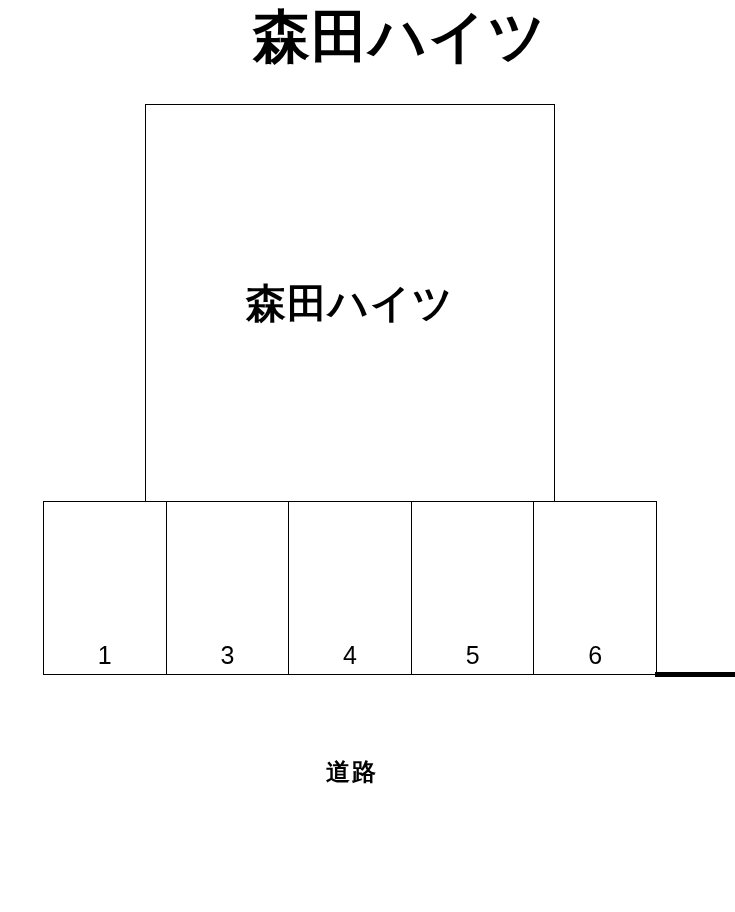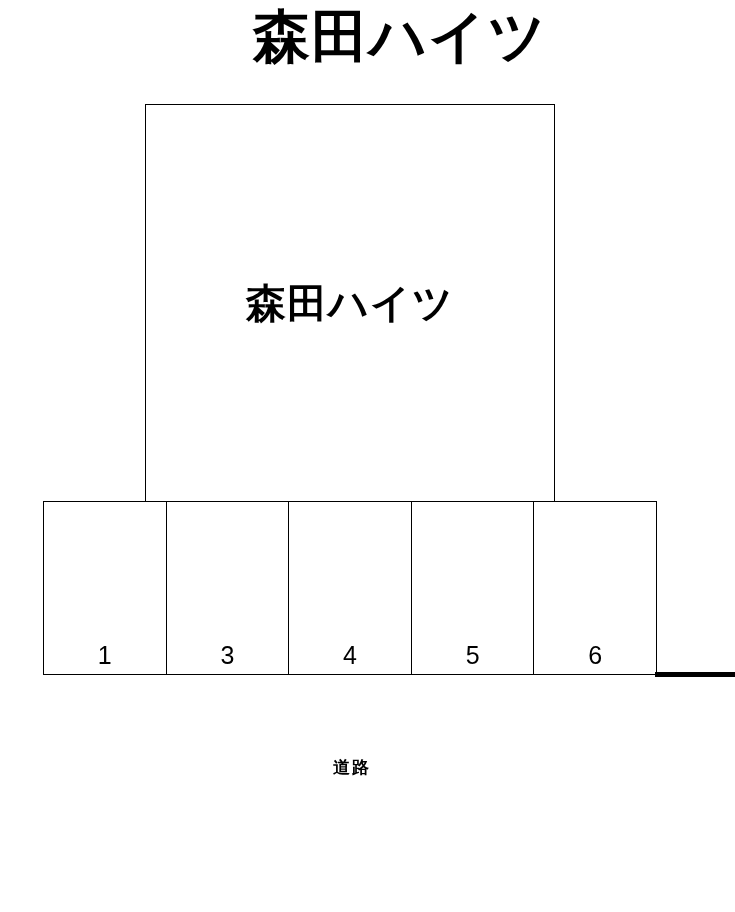--- a/index.html
+++ b/index.html
@@ -79,21 +79,21 @@
   .space-number {
     font-size: 25px;
     font-weight: 400;
     line-height: 28px;
   }
   .road-label {
     position: absolute;
     left: 352px;
     top: 756px;
     transform: translateX(-50%);
-    font-size: 17px;
+    font-size: 24px;
     font-weight: 600;
     white-space: nowrap;
     letter-spacing: 2px;
   }
   .curb-segment-right {
     position: absolute;
     left: 655px;
     top: 672px;
     width: 80px;
     height: 5px;

